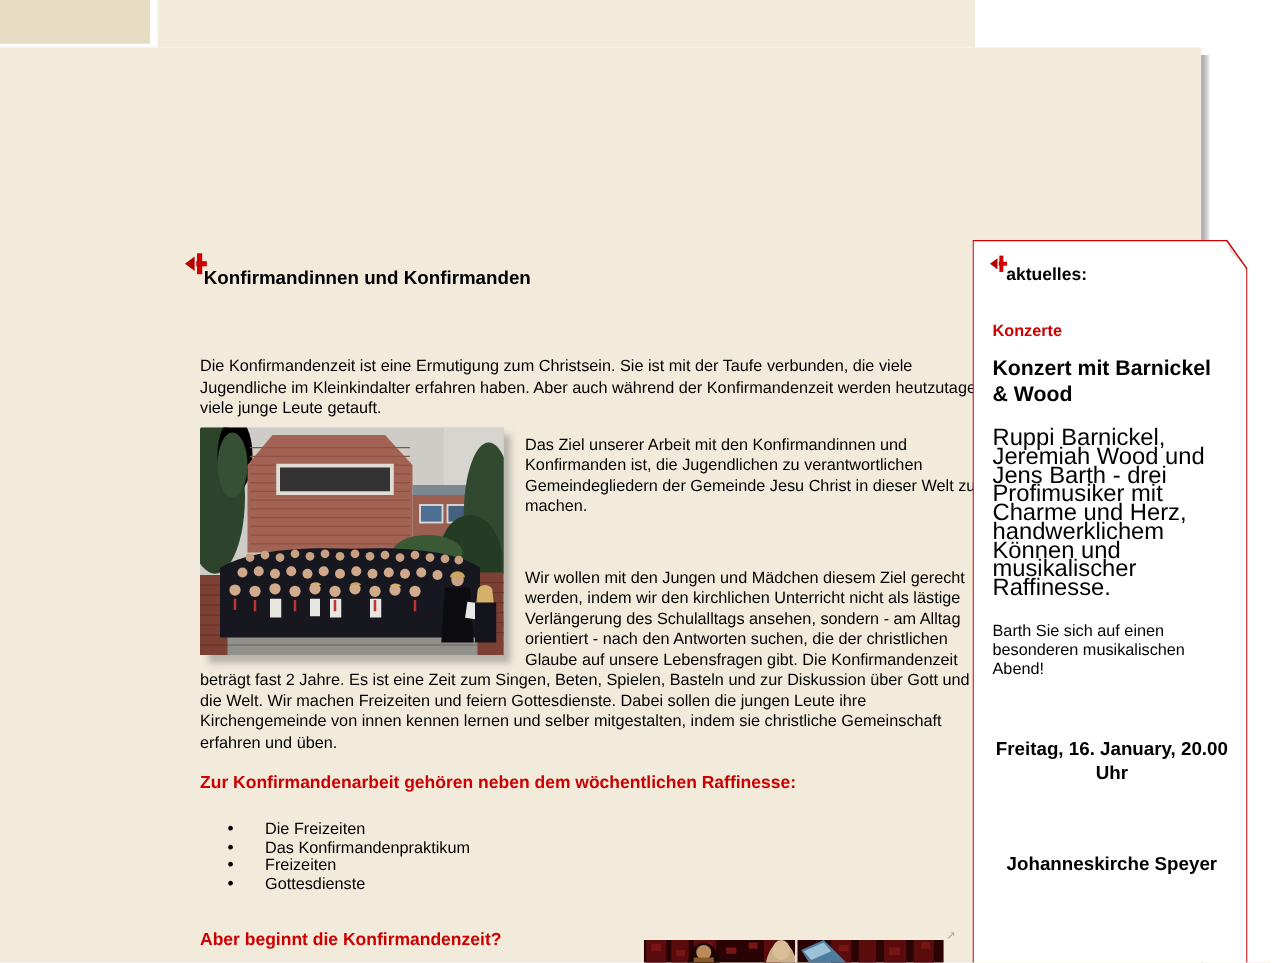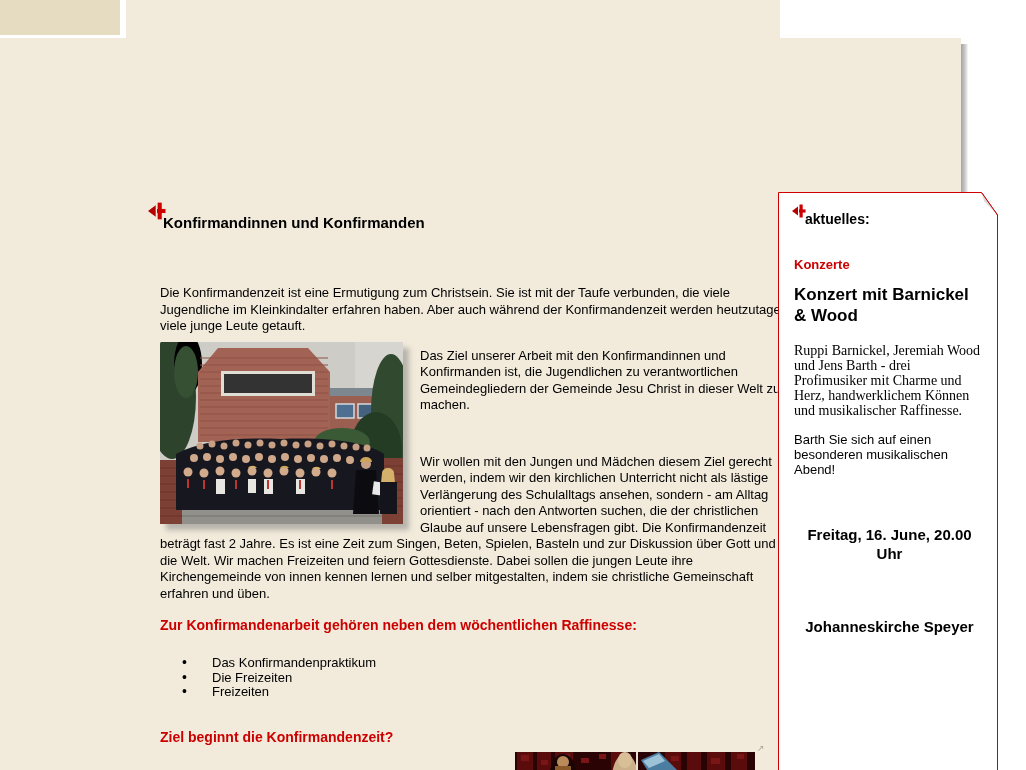--- a/index.html
+++ b/index.html
@@ -37,21 +37,21 @@
   .enlarge-mark{position:absolute;left:757px;top:744px;z-index:2;color:#a9a49a;font-size:9px;line-height:9px;}
   
   .sidebar{position:absolute;left:778px;top:192px;width:220px;height:600px;z-index:4;}
   .sidebar .outline{position:absolute;left:0;top:0;}
   .sb-content{position:absolute;left:16px;right:13px;top:14px;}
   .sb-title{position:relative;height:22px;}
   .sb-title .sb-icon{position:absolute;left:-2px;top:-2px;width:14px;height:14px;}
   .sb-title .sb-label{position:absolute;left:11px;top:5px;font-size:14px;font-weight:bold;}
   .sb-category{margin-top:29px;color:#cc0000;font-size:13px;font-weight:bold;}
   .sb-event-title{margin:12px 0 0 0;font-size:17px;font-weight:bold;line-height:21px;color:#000;}
-  .sb-desc{margin-top:17px;font-size:14px;line-height:15px;font-family:Liberation Serif, serif;}
+  .sb-desc{margin-top:17px;font-size:19px;line-height:15px;}
   .sb-invite{margin-top:6px;font-size:13px;line-height:15px;}
   .sb-date{margin-top:48px;text-align:center;font-size:15px;font-weight:bold;line-height:19px;}
   .sb-location{margin-top:54px;text-align:center;font-size:15px;font-weight:bold;line-height:19px;}
 </style>
 </head>
 <body>
 
 <div class="block-topleft"></div>
 <div class="top-strip"></div>
 <div class="main-area"></div>
@@ -181,26 +181,27 @@
       <rect x="220" y="140" width="17" height="32" fill="#14141c"></rect>
     </svg>
   </div>
 
   <p class="p-goal">Das Ziel unserer Arbeit mit den Konfirmandinnen und Konfirmanden ist, die Jugendlichen zu verantwortlichen Gemeindegliedern der Gemeinde Jesu Christ in dieser Welt zu machen.</p>
   <p class="p-approach">Wir wollen mit den Jungen und Mädchen diesem Ziel gerecht werden, indem wir den kirchlichen Unterricht nicht als lästige Verlängerung des Schulalltags ansehen, sondern - am Alltag orientiert - nach den Antworten suchen, die der christlichen Glaube auf unsere Lebensfragen gibt. Die Konfirmandenzeit beträgt fast 2 Jahre. Es ist eine Zeit zum Singen, Beten, Spielen, Basteln und zur Diskussion über Gott und die Welt. Wir machen Freizeiten und feiern Gottesdienste. Dabei sollen die jungen Leute ihre Kirchengemeinde von innen kennen lernen und selber mitgestalten, indem sie christliche Gemeinschaft erfahren und üben.</p>
 
   <h2 class="red-heading">Zur Konfirmandenarbeit gehören neben dem wöchentlichen Raffinesse:</h2>
 
   <ul class="activities">
+    <li>Die Freizeiten</li>
     <li>Das Konfirmandenpraktikum</li>
-    <li>Die Freizeiten</li>
     <li>Freizeiten</li>
+    <li>Gottesdienste</li>
   </ul>
 
-  <h2 class="red-heading second">Ziel beginnt die Konfirmandenzeit?</h2>
+  <h2 class="red-heading second">Aber beginnt die Konfirmandenzeit?</h2>
 </div>
 
 <span class="enlarge-mark">↗</span>
 <div class="flyer">
   <svg width="240" height="60" viewBox="0 0 240 60">
     <rect x="0" y="0" width="240" height="60" fill="#2a0404"></rect>
     <g fill="#5a0c0c">
       <rect x="2" y="0" width="16" height="60"></rect>
         <rect x="22" y="0" width="14" height="60"></rect>
       <rect x="40" y="0" width="18" height="60"></rect>
@@ -248,16 +249,16 @@
           <rect x="7.5" y="0.5" width="3.2" height="13" fill="#cc0000"></rect>
           <rect x="7" y="5.4" width="6.6" height="3.2" fill="#cc0000"></rect>
         </svg>
       </span>
       <span class="sb-label">aktuelles:</span>
     </div>
     <div class="sb-category">Konzerte</div>
     <h2 class="sb-event-title">Konzert mit Barnickel &amp; Wood</h2>
     <p class="sb-desc">Ruppi Barnickel, Jeremiah Wood und Jens Barth - drei Profimusiker mit Charme und Herz, handwerklichem Können und musikalischer Raffinesse.</p>
     <p class="sb-invite">Barth Sie sich auf einen besonderen musikalischen Abend!</p>
-    <div class="sb-date">Freitag, 16. June, 20.00 Uhr</div>
+    <div class="sb-date">Freitag, 16. January, 20.00 Uhr</div>
     <div class="sb-location">Johanneskirche Speyer</div>
   </div>
 </aside>
 
 </body></html>

